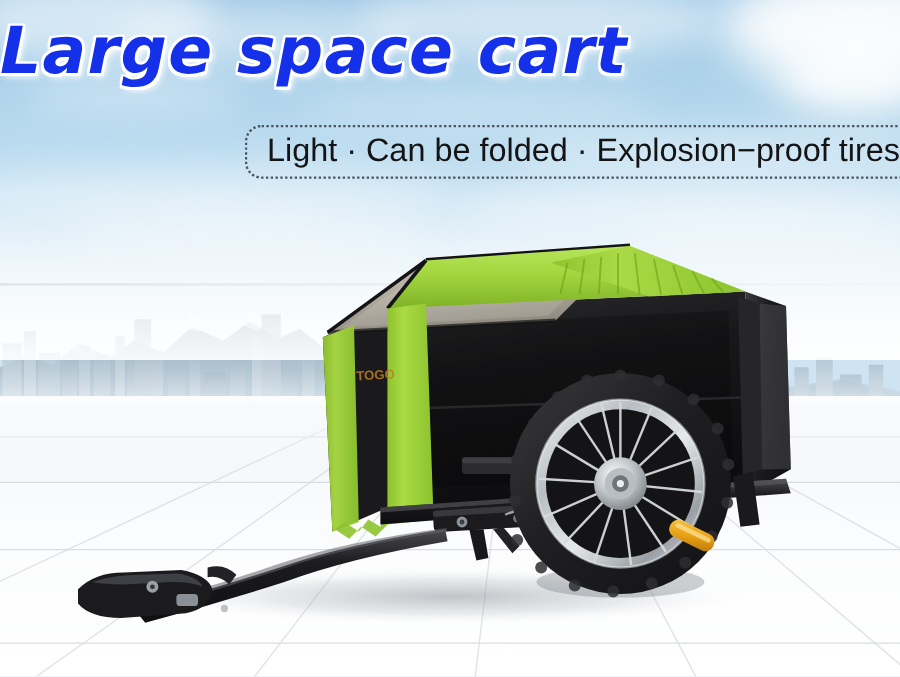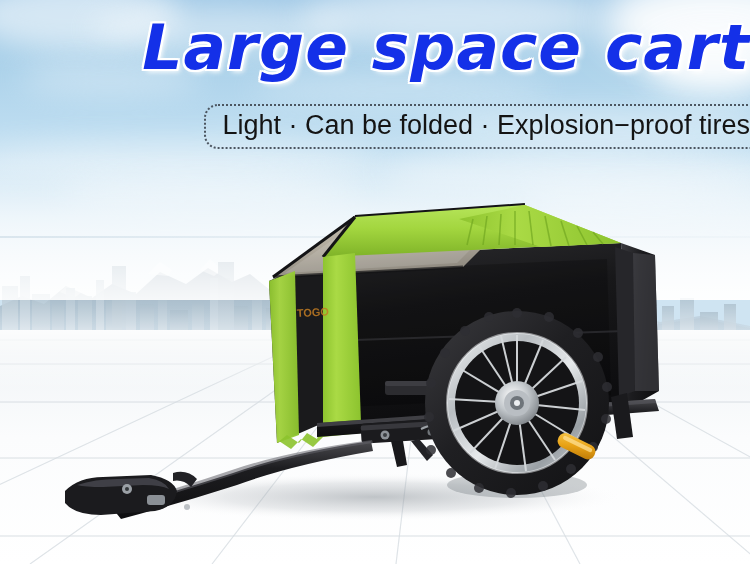--- a/index.html
+++ b/index.html
@@ -53,22 +53,22 @@
   }
   .floor-grid{position:absolute;left:0;top:330px;width:750px;height:234px;}
   .floor-glow{
     position:absolute;left:0;top:330px;width:750px;height:60px;
     background:linear-gradient(180deg,rgba(255,255,255,.85),rgba(255,255,255,0));
   }
 
   
   .title{
     position:absolute;left:0;top:16px;width:750px;
-    text-align:right;
-    font-size:63px;line-height:1;
+    text-align:left;
+    font-size:54px;line-height:1;
     font-weight:bold;font-style:italic;
     font-family:"DejaVu Sans","Liberation Sans",sans-serif;
     color:#1430E8;
     letter-spacing:1px;
     text-shadow:
        2px 0 0 #fff, -2px 0 0 #fff, 0 2px 0 #fff, 0 -2px 0 #fff,
        2px 2px 0 #fff, -2px 2px 0 #fff, 2px -2px 0 #fff, -2px -2px 0 #fff,
        3px 3px 5px rgba(255,255,255,.95);
     white-space:nowrap;
   }

